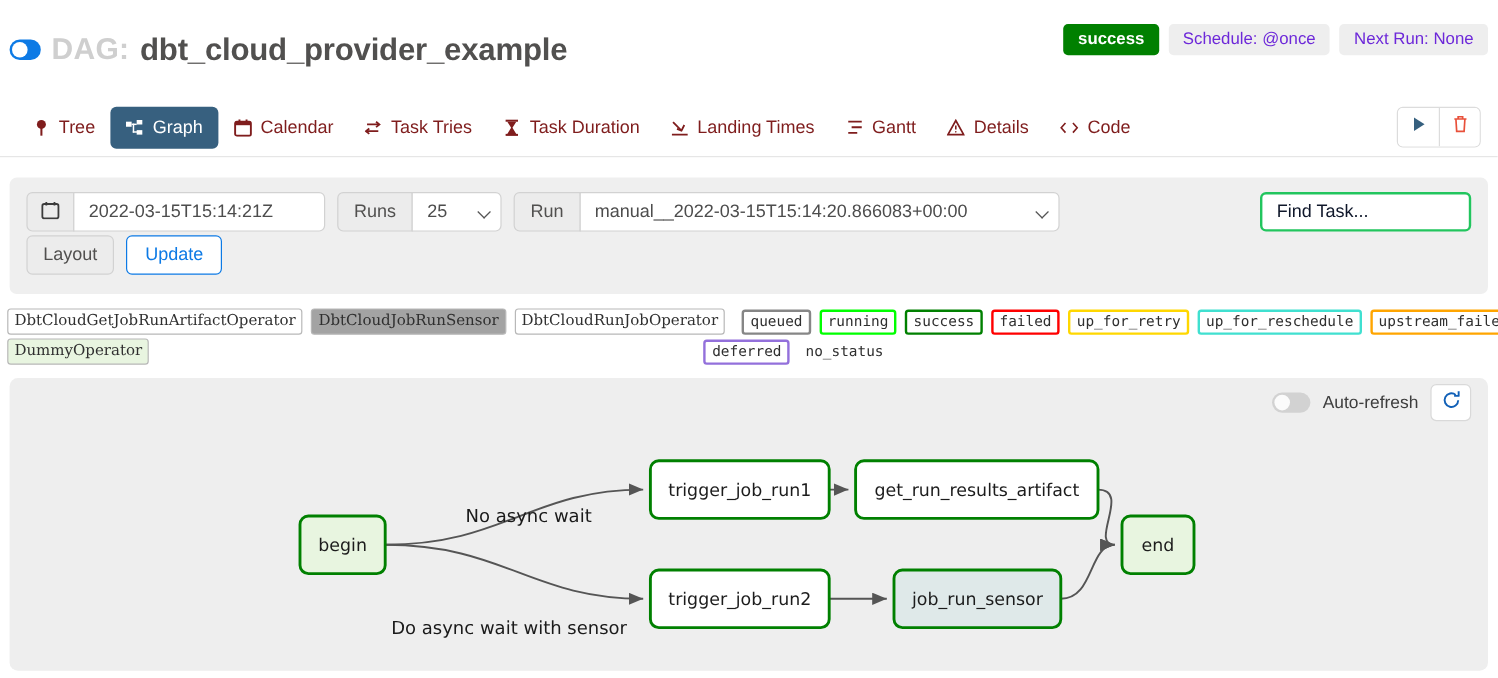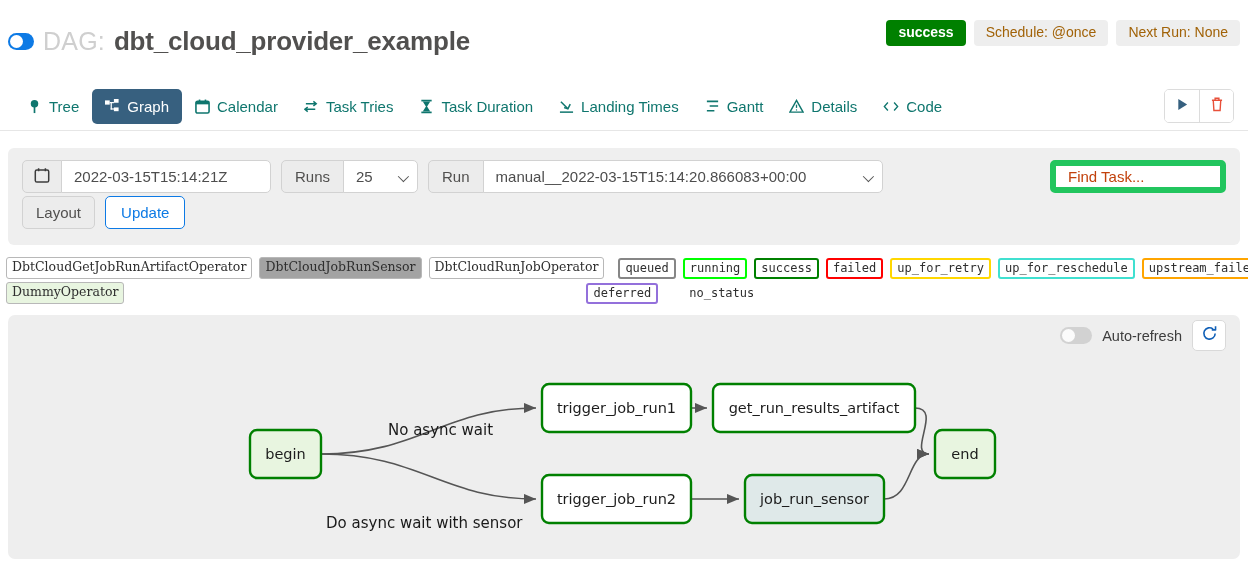--- a/index.html
+++ b/index.html
@@ -22,49 +22,49 @@
   }
   .toggle-pill {
     width: 26px; height: 17px; border-radius: 9px;
     background: #0d7ae5; position: relative; flex: none;
   }
   .toggle-pill::after {
     content: ""; position: absolute; left: 2px; top: 2px;
     width: 13px; height: 13px; border-radius: 50%; background: #ffffff;
   }
   .dag-label {
-    font-size: 25px; color: #cfcfcf; font-weight: 400; letter-spacing: .2px;
+    font-size: 25px; color: #cfcfcf; font-weight: 700; letter-spacing: .2px;
   }
   .dag-name {
     font-size: 26px; color: #51504f; font-weight: 700; letter-spacing: -.2px;
   }
   .header-badges {
     position: absolute; right: 8px; top: 20px;
     display: flex; align-items: center; gap: 8px;
   }
   .badge {
     font-size: 14px; padding: 5px 12px 6px; border-radius: 4px;
-    background: #eeeeee; color: #a16207; white-space: nowrap; line-height: 1.1;
+    background: #eeeeee; color: #6d28d9; white-space: nowrap; line-height: 1.1;
   }
   .badge.success-badge {
     background: #008000; color: #ffffff; font-weight: 700;
   }
 
   
   .tabbar {
     position: absolute; left: 0; top: 82px; width: 1248px; height: 48px;
     display: flex; align-items: center; padding: 0 14px;
   }
   .tab {
     display: flex; align-items: center; gap: 7px;
     padding: 9px 13px; border-radius: 5px;
-    font-size: 15px; color: #0f766e; white-space: nowrap;
+    font-size: 15px; color: #7f1d1d; white-space: nowrap;
     cursor: pointer;
   }
-  .tab.active { background: #37607f; color: #ffffff; }
+  .tab.active { background: #37607f; color: #ffffff; align-items: flex-end; }
   .tab svg { display: block; }
   .tab-spacer { flex: 1; }
   .action-group {
     display: flex; border: 1px solid #dcdcdc; border-radius: 5px; overflow: hidden;
     height: 34px;
   }
   .action-btn {
     width: 34px; height: 32px; display: flex; align-items: center; justify-content: center;
     background: #fff; cursor: pointer;
   }
@@ -107,23 +107,23 @@
   .gap { width: 10px; }
   .btn-outline {
     display: flex; align-items: center; justify-content: center;
     height: 33px; padding: 0 15px; font-size: 15px;
     color: #0d7ae5; background: #ffffff;
     border: 1px solid #0d7ae5; border-radius: 5px; cursor: pointer;
     margin-left: 10px; font-weight: 400;
   }
   .find-task {
     position: absolute; right: 14px; top: 12px;
-    width: 176px; height: 33px; border: 6px solid #22c55e; border-radius: 5px;
+    width: 176px; height: 33px; border: 2px solid #22c55e; border-radius: 5px;
     background: #fff; display: flex; align-items: center; padding: 0 12px;
-    font-size: 15px; color: #c2410c;
+    font-size: 15px; color: #0f172a;
   }
 
   
   .legend {
     position: absolute; left: 0; top: 258px; width: 1248px;
   }
   .legend-line { display: flex; align-items: center; gap: 7px; padding-left: 6px; height: 20px; }
   .legend-line.l2 { margin-top: 5px; }
   .chip {
     font-family: "DejaVu Serif", "Liberation Serif", serif;
@@ -366,21 +366,21 @@
     <span class="chip st" style="border-color:#ff0000">failed</span>
     <span class="chip st" style="border-color:#ffd700">up_for_retry</span>
     <span class="chip st" style="border-color:#40e0d0">up_for_reschedule</span>
     <span class="chip st" style="border-color:#ffa500">upstream_failed</span>
 
   </div>
   <div class="legend-line l2">
     <span class="chip" style="background:#e8f5e0">DummyOperator</span>
     <span style="width:448px"></span>
     <span class="chip st" style="border-color:#9370db">deferred</span>
-    <span class="plain-label" style="margin-left:24px">no_status</span>
+    <span class="plain-label" style="margin-left:6px">no_status</span>
   </div>
 </div>
 
 <div class="graph-panel">
 
   <div class="graph-toolbar">
     <div class="switch"></div>
     <span class="ar-label">Auto-refresh</span>
     <div class="refresh-btn">
       <span>

